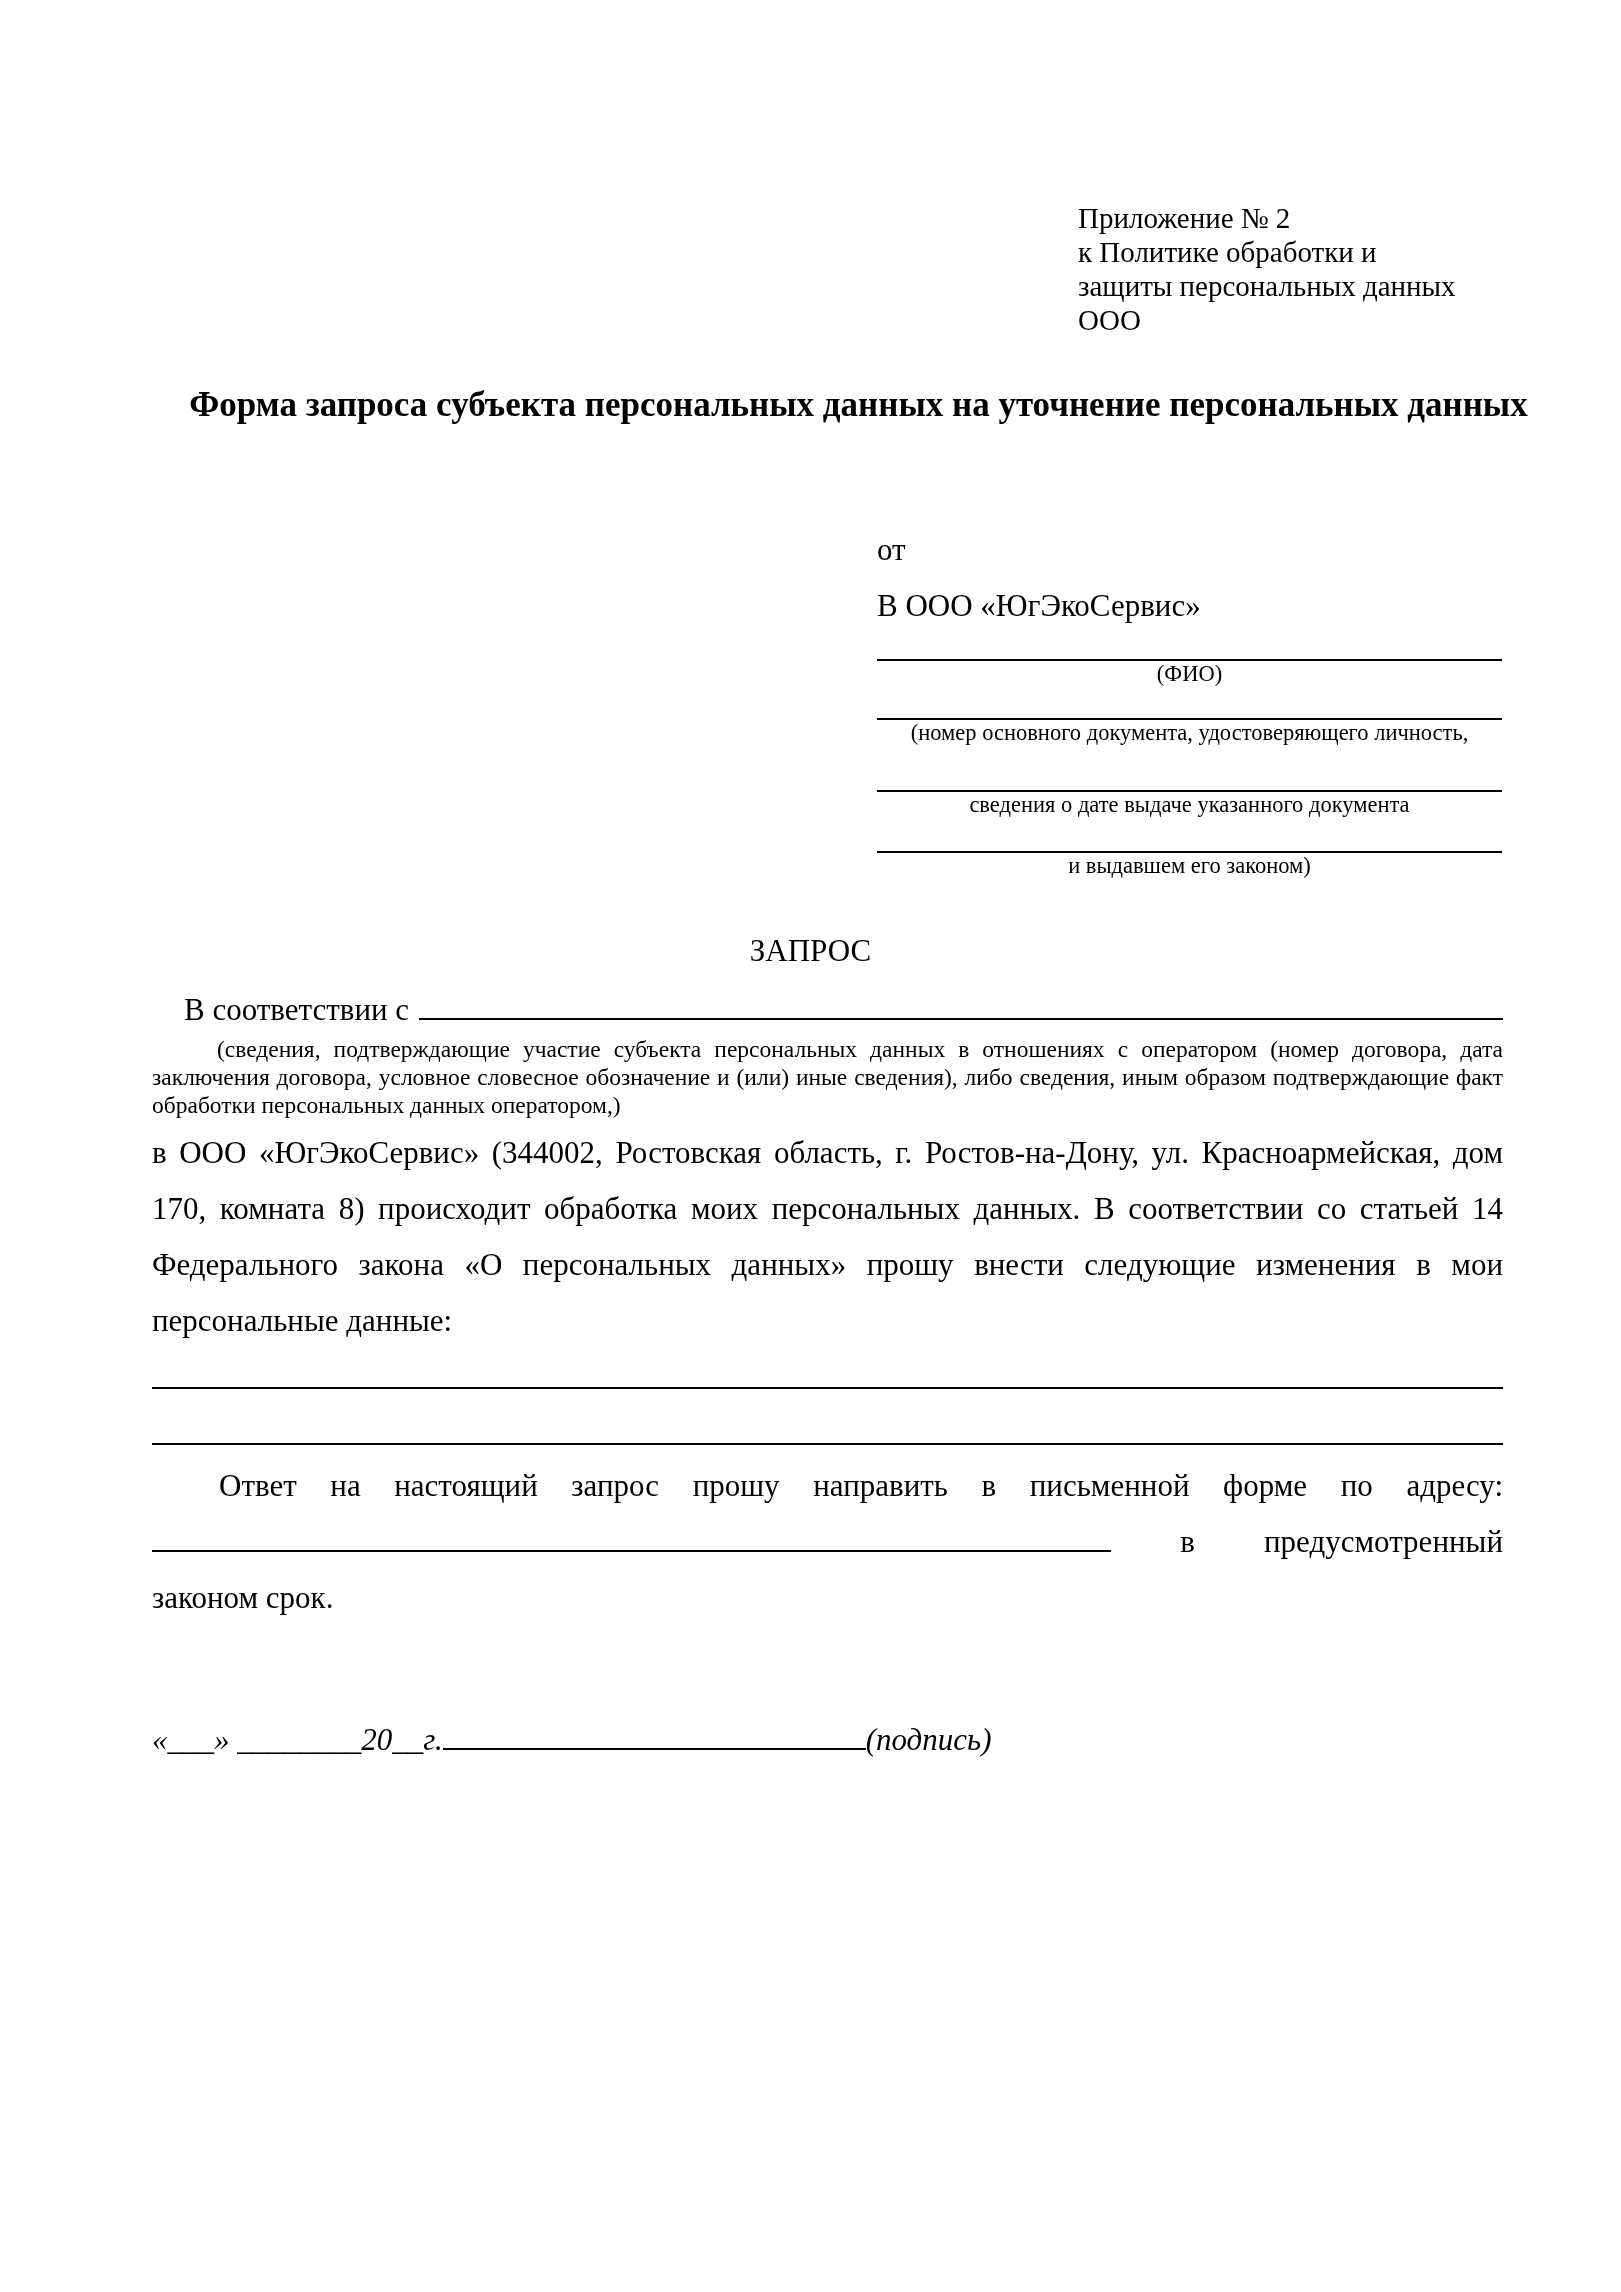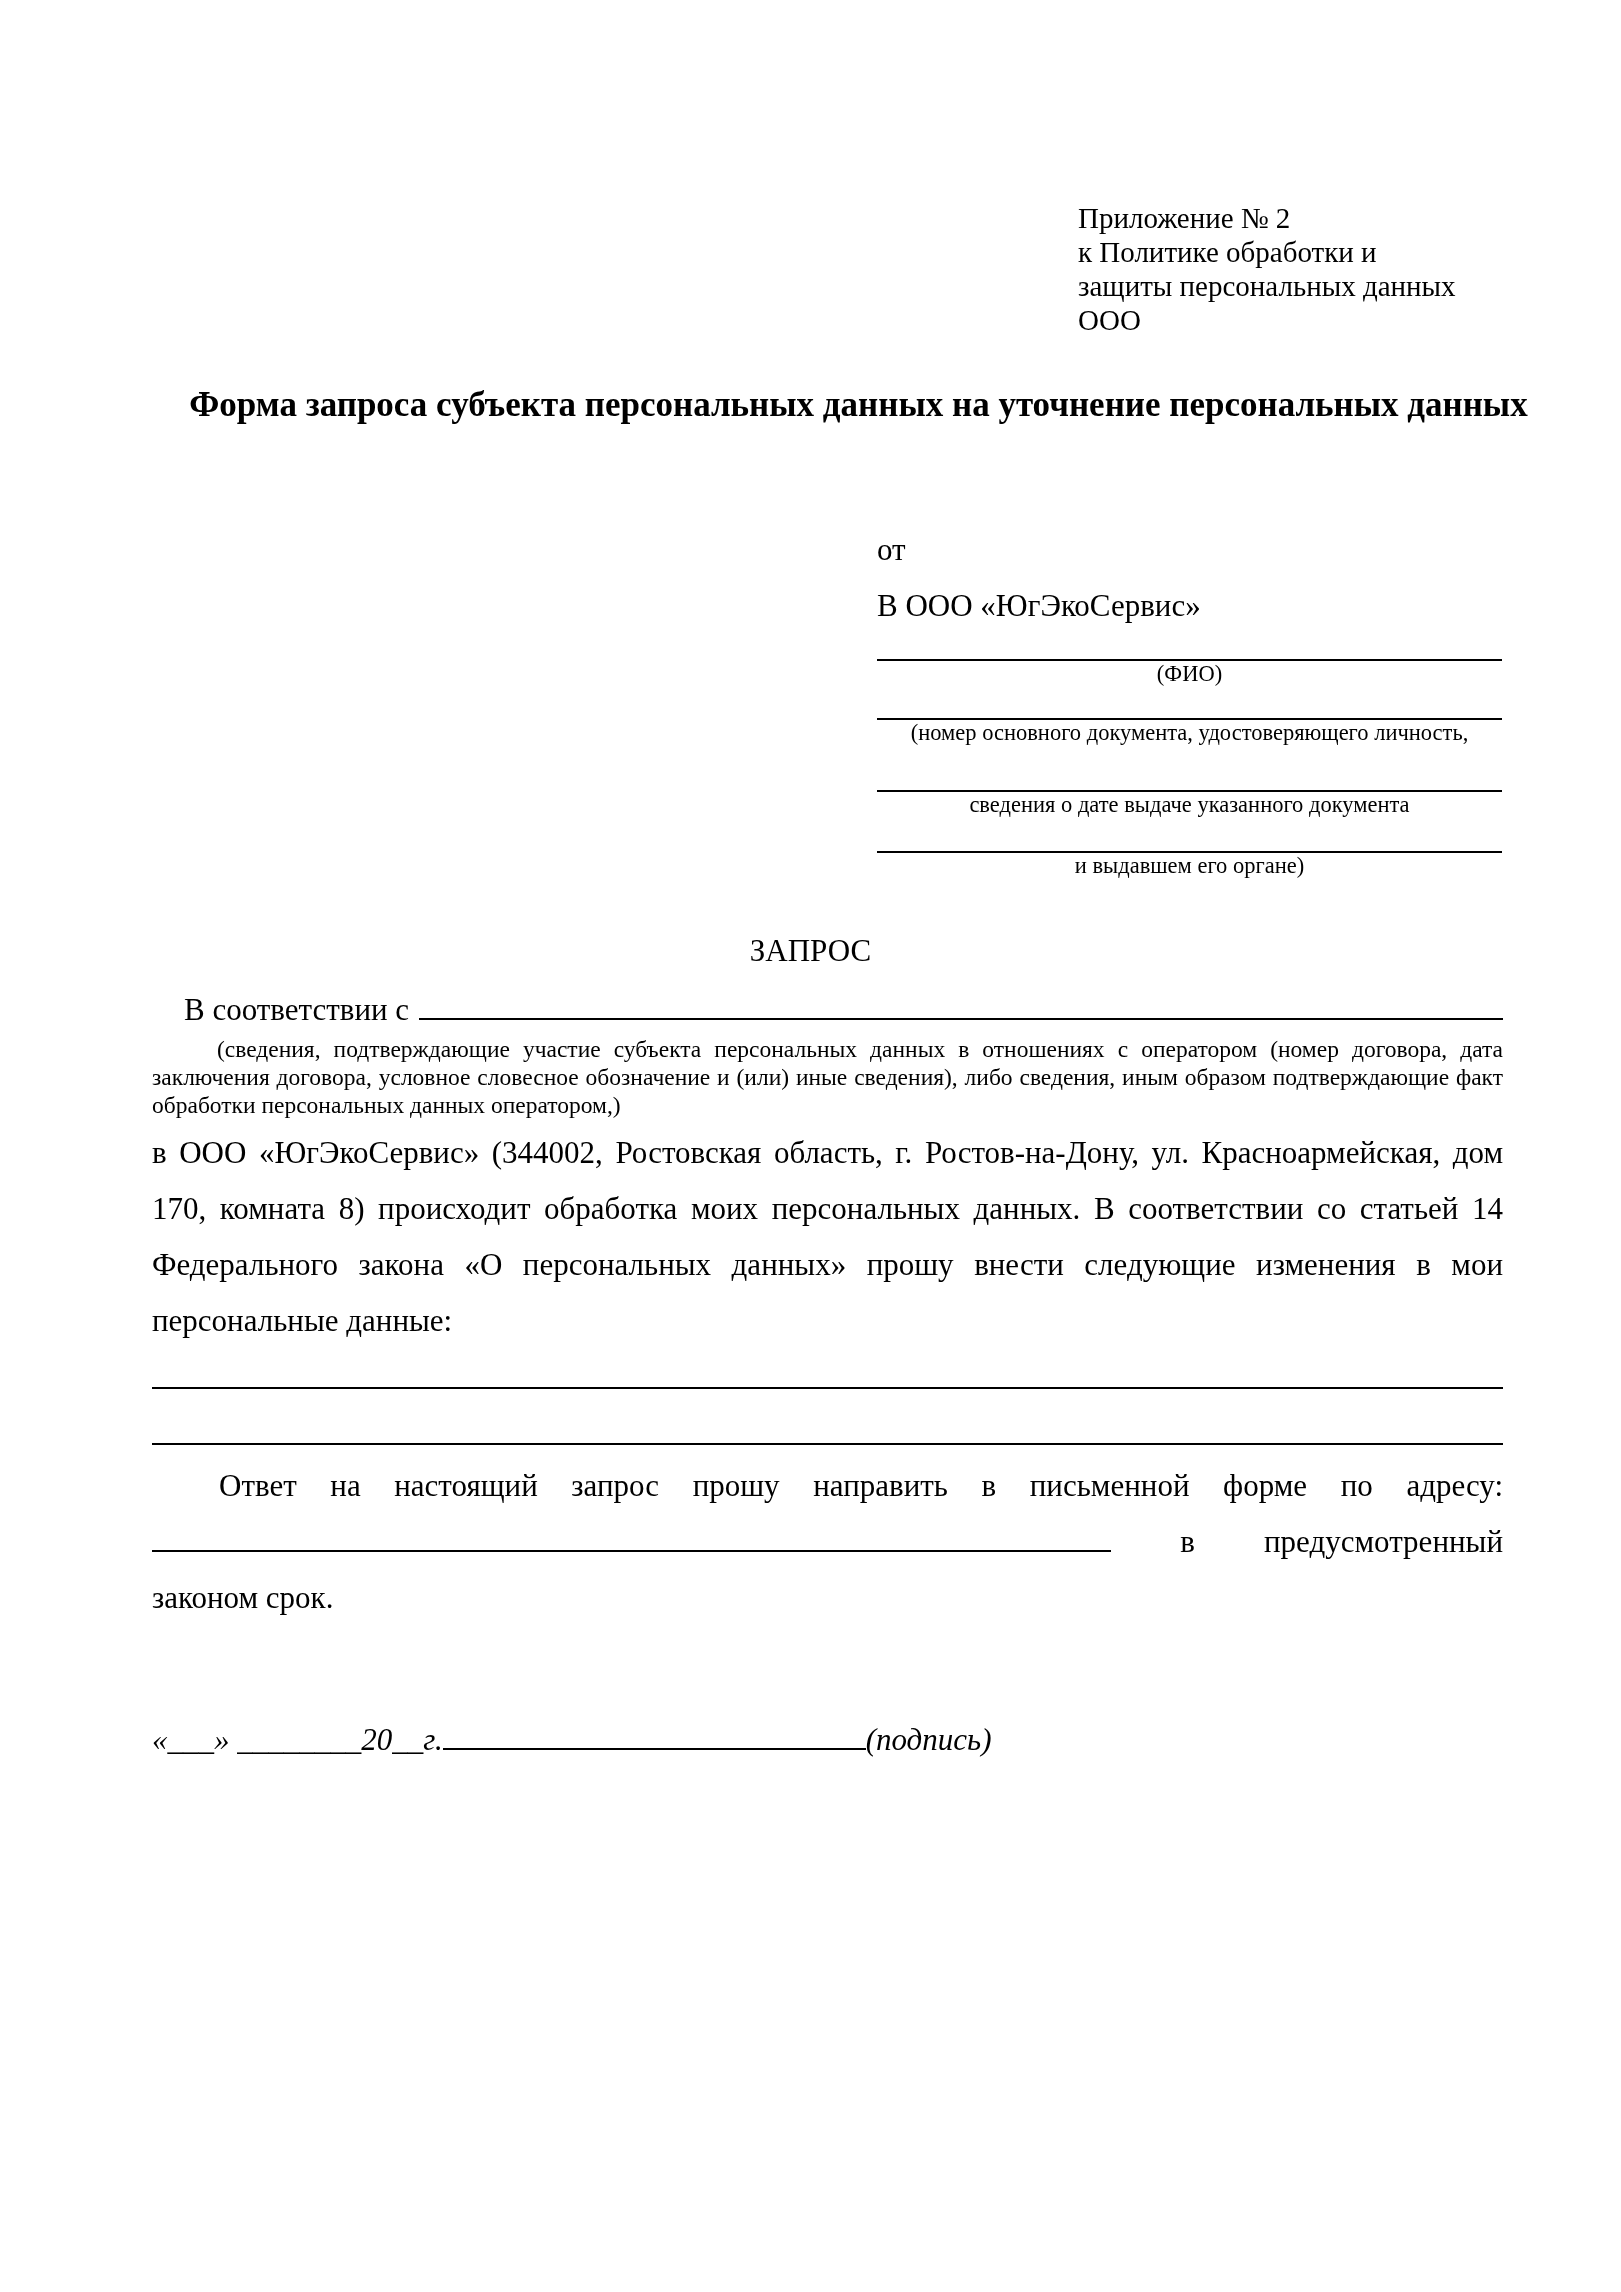--- a/index.html
+++ b/index.html
@@ -192,21 +192,21 @@
     <div class="blank-1 blank-underline"></div>
     <div class="field-caption">(ФИО)</div>
 
     <div class="blank-2 blank-underline"></div>
     <div class="field-caption">(номер основного документа, удостоверяющего личность,</div>
 
     <div class="blank-3 blank-underline"></div>
     <div class="field-caption">сведения о дате выдаче указанного документа</div>
 
     <div class="blank-4 blank-underline"></div>
-    <div class="field-caption">и выдавшем его органе)</div>
+    <div class="field-caption">и выдавшем его законом)</div>
   </div>
 
   <div class="request-heading">ЗАПРОС</div>
 
   <div class="accordance-row">
     <span class="lead">В соответствии с</span>
     <span class="fill-line"></span>
   </div>
 
   <div class="accordance-caption">(сведения, подтверждающие участие субъекта персональных данных в отношениях с оператором (номер договора, дата заключения договора, условное словесное обозначение и (или) иные сведения), либо сведения, иным образом подтверждающие факт обработки персональных данных оператором,)</div>

